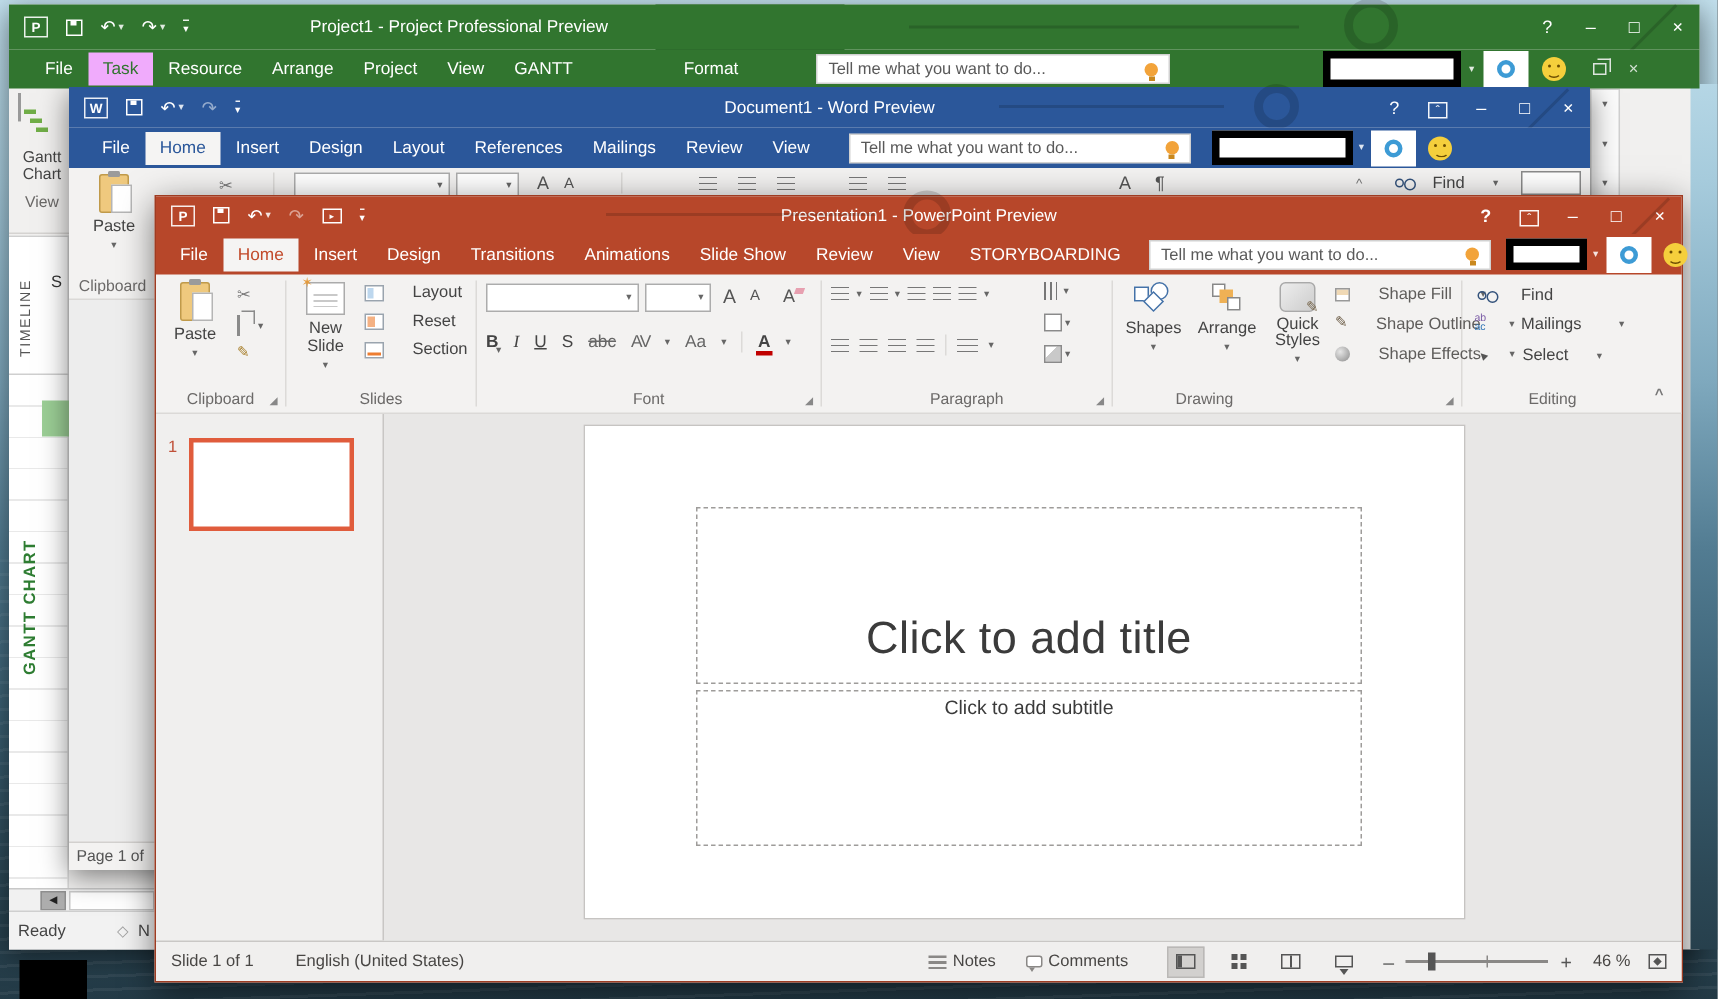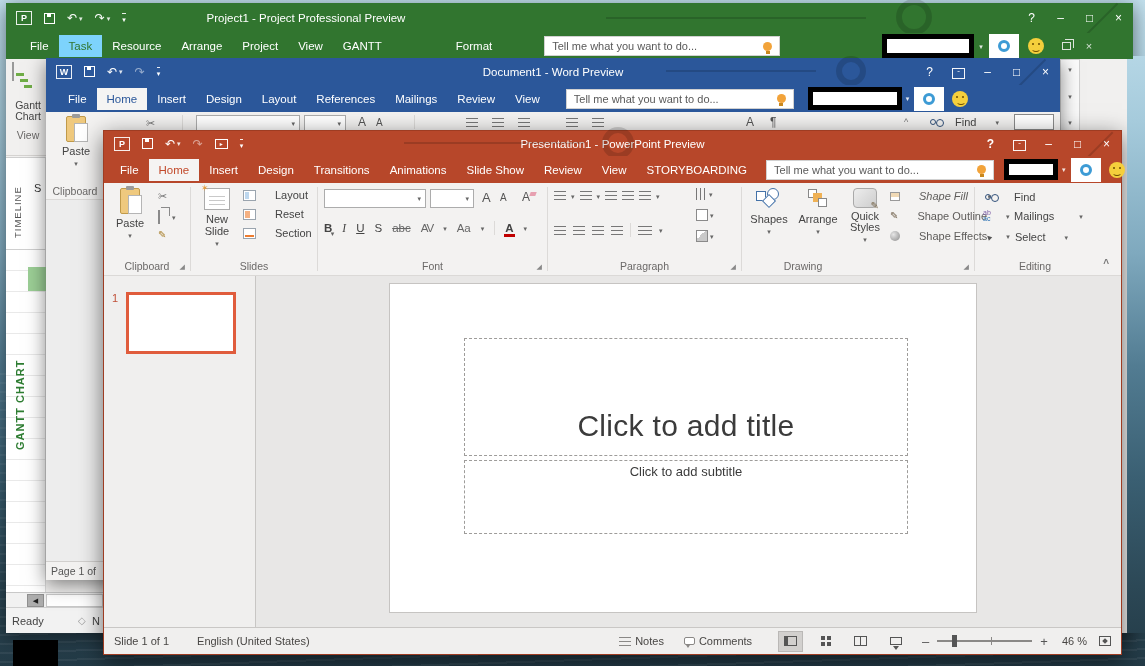--- a/index.html
+++ b/index.html
@@ -145,21 +145,21 @@
     <span class="wtitle" style="left:130px;width:340px;right:auto;">Project1 - Project Professional Preview</span>
     <div class="ctl" style="padding-right:0;">
       <span class="cbtn">?</span>
       <span class="cbtn">–</span>
       <span class="cbtn">□</span>
       <span class="cbtn">×</span>
     </div>
   </div>
   <div class="t2" style="height:26px;background:#31752F;padding-left:14px;">
     <span class="tab">File</span>
-    <span class="tab" style="background:#7dd3fc;color:#31752F;">Task</span>
+    <span class="tab" style="background:#f0abfc;color:#31752F;">Task</span>
     <span class="tab">Resource</span>
     <span class="tab">Arrange</span>
     <span class="tab">Project</span>
     <span class="tab">View</span>
     <span class="tab">GANTT</span>
     <span class="tab" style="margin-left:48px;padding:5px 16px;">Format</span>
     <div class="tellme" style="margin-left:36px;width:236px;">
       <span class="txt">Tell me what you want to do...</span>
       <span class="bulb"></span>
     </div>
@@ -456,21 +456,21 @@
             <i class="a3"></i>
           </span>
         <span>Arrange</span>
         <span class="ca">▾</span>
       </div>
       <div class="bigbtn" style="left:102px;top:5px;width:42px;line-height:11px;">
         <span class="qsic"></span>
         <span style="width:40px;">Quick Styles</span>
         <span class="ca">▾</span>
       </div>
-      <div class="drow" style="left:148px;top:7px;font-style:italic;">
+      <div class="drow" style="left:148px;top:7px;">
         <span class="ic-fill"></span>
         <span>Shape Fill</span>
         <span class="ca">▾</span>
       </div>
       <div class="drow" style="left:148px;top:27px;">
         <span class="ic-outl">✎</span>
         <span>Shape Outline</span>
         <span class="ca">▾</span>
       </div>
       <div class="drow" style="left:148px;top:47px;">
@@ -508,21 +508,21 @@
       <div style="display:flex;align-items:flex-start;">
         <span style="width:22px;text-align:center;font-size:11px;color:#C05038;">1</span>
         <span class="thumbbox"></span>
       </div>
     </div>
     <div style="flex:1;position:relative;background:#E8E7E6;">
       <div class="abs" style="left:133px;top:7px;width:588px;height:330px;background:#fff;border:1px solid #C6C4C2;">
         <div class="ph" style="left:74px;top:54px;width:444px;height:118px;align-items:flex-end;padding-bottom:12px;">
           <span style="font-size:30px;font-weight:300;color:#3B3B3B;letter-spacing:.3px;">Click to add title</span>
         </div>
-        <div class="ph" style="left:74px;top:176px;width:444px;height:74px;align-items:flex-start;padding-top:3px;">
+        <div class="ph" style="left:74px;top:176px;width:444px;height:104px;align-items:flex-start;padding-top:3px;">
           <span style="font-size:13px;color:#3B3B3B;">Click to add subtitle</span>
         </div>
       </div>
     </div>
   </div>
   <div class="sbar" style="height:27px;flex:none;padding:0 10px;">
     <span>Slide 1 of 1</span>
     <span style="margin-left:28px;">English (United States)</span>
     <span style="margin-left:auto;display:flex;align-items:center;gap:4px;">
         <span class="ic-notes"></span>

